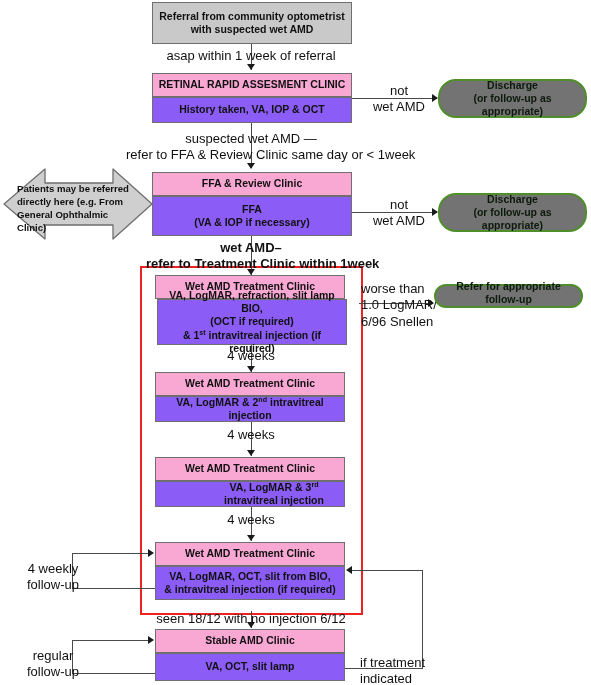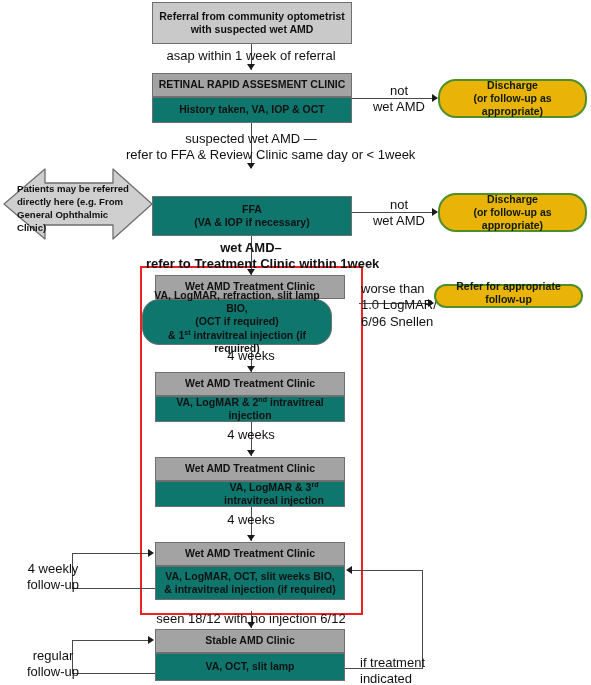--- a/index.html
+++ b/index.html
@@ -6,23 +6,23 @@
   body{width:591px;height:685px;position:relative;overflow:hidden;
        font-family:"Liberation Sans","DejaVu Sans",sans-serif;
        -webkit-font-smoothing:antialiased;color:#000;}
   .canvas{position:absolute;left:0;top:0;width:591px;height:685px;}
 
   
   .box{position:absolute;box-sizing:border-box;display:flex;align-items:center;
        justify-content:center;text-align:center;font-weight:bold;font-size:10.5px;
        line-height:1.25;color:#111;border:1px solid #6f6f6f;}
   .box.grey{background:#c9c9c9;}
-  .box.orange{background:#a3a3a3;}
-  .box.blue{background:#0f766e;}
-  .box.green{background:#eab308;border:2px solid #4f8f2a;border-radius:18px;
+  .box.orange{background:#f9a8d4;}
+  .box.blue{background:#8b5cf6;}
+  .box.green{background:#737373;border:2px solid #4f8f2a;border-radius:18px;
              color:#0c1a0c;}
   .box .inner{padding:0 5px;}
 
   
   .lbl{position:absolute;font-size:13px;line-height:1.25;color:#111;
        text-align:center;font-weight:normal;white-space:nowrap;}
 
   
   .vline{position:absolute;width:1px;background:#4a4a4a;}
   .hline{position:absolute;height:1px;background:#4a4a4a;}
@@ -97,20 +97,23 @@
     <svg width="150" height="74" viewBox="0 0 150 74">
       <polygon points="1,37 42,2 42,16 110,16 110,2 149,37 110,72 110,58 42,58 42,72" fill="#cfcfcf" stroke="#6f6f6f" stroke-width="1.3" stroke-linejoin="round"></polygon>
     </svg>
     <div class="txt">
       <span>Patients may be referred</span><br>
       <span>directly here (e.g. From</span><br>
       <span>General Ophthalmic Clinic)</span>
     </div>
   </div>
 
+  <div class="box orange" style="left:152px;top:172px;width:200px;height:24px;">
+    <div class="inner">FFA &amp; Review Clinic</div>
+  </div>
   <div class="box blue" style="left:152px;top:196px;width:200px;height:40px;">
     <div class="inner">
       <span>FFA</span><br>
       <span>(VA &amp; IOP if necessary)</span>
     </div>
   </div>
 
   <div class="hline" style="left:352px;top:212px;width:85px;"></div>
   <div class="arrowright" style="left:432px;top:208px;"></div>
   <div class="lbl" style="left:369px;top:197px;width:60px;">
@@ -128,21 +131,21 @@
   <div class="vline" style="left:251px;top:236px;height:39px;"></div>
   <div class="arrowdown" style="left:247px;top:269px;"></div>
   <div class="lbl" style="left:146px;top:240px;width:210px;font-weight:bold;">
     <span>wet AMD–</span><br>
     <span>refer to Treatment Clinic within 1week</span>
   </div>
 
   <div class="box orange" style="left:155px;top:275px;width:190px;height:24px;">
     <div class="inner">Wet AMD Treatment Clinic</div>
   </div>
-  <div class="box blue" style="left:142px;top:299px;width:190px;height:46px;border-radius:17px;">
+  <div class="box blue" style="left:157px;top:299px;width:190px;height:46px;">
     <div class="inner">
       <span>VA, LogMAR, refraction, slit lamp BIO,</span><br>
       <span>(OCT if required)</span><br>
       <span>&amp; 1</span><sup>st</sup><span> intravitreal injection (if required)</span>
     </div>
   </div>
 
   <div class="hline" style="left:359px;top:303px;width:74px;"></div>
   <div class="arrowright" style="left:428px;top:299px;"></div>
   <div class="lbl" style="left:361px;top:281px;width:72px;text-align:left;">
@@ -186,21 +189,21 @@
 
   <div class="vline" style="left:251px;top:507px;height:34px;"></div>
   <div class="arrowdown" style="left:247px;top:535px;"></div>
   <div class="lbl" style="left:211px;top:512px;width:80px;">4 weeks</div>
 
   <div class="box orange" style="left:155px;top:542px;width:190px;height:24px;">
     <div class="inner">Wet AMD Treatment Clinic</div>
   </div>
   <div class="box blue" style="left:155px;top:566px;width:190px;height:34px;">
     <div class="inner">
-      <span>VA, LogMAR, OCT, slit weeks BIO,</span><br>
+      <span>VA, LogMAR, OCT, slit from BIO,</span><br>
       <span>&amp; intravitreal injection (if required)</span>
     </div>
   </div>
 
   <div class="hline" style="left:72px;top:588px;width:83px;"></div>
   <div class="vline" style="left:72px;top:553px;height:35px;"></div>
   <div class="hline" style="left:72px;top:553px;width:77px;"></div>
   <div class="arrowright" style="left:148px;top:549px;"></div>
   <div class="lbl" style="left:18px;top:561px;width:70px;">
     <span>4 weekly</span><br>

